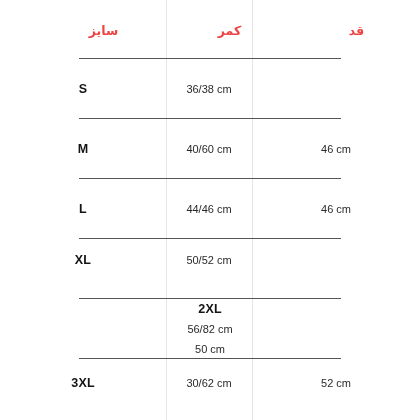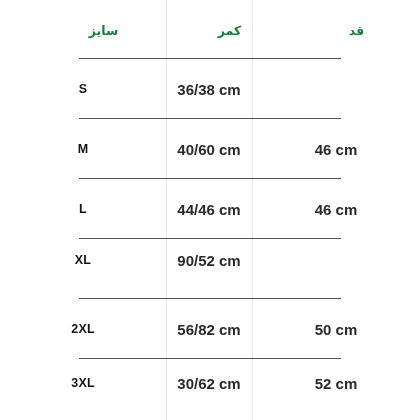--- a/index.html
+++ b/index.html
@@ -61,36 +61,36 @@
     color: #1d1d1d;
   }
   .cell.c-size  { width: 166px; }
   .cell.c-waist { width: 86px; }
   .cell.c-len   { width: 168px; }
 
   
   .header-row .cell {
     font-size: 12.5px;
     font-weight: 700;
-    color: #15803d;
+    color: #ef4444;
     direction: rtl;
     padding-left: 41px;
   }
 
   
   .body-row .cell.c-size {
     font-size: 12.5px;
     font-weight: 700;
     letter-spacing: 0.2px;
     color: #141414;
   }
   .body-row .cell.c-waist,
   .body-row .cell.c-len {
-    font-size: 15px;
-    font-weight: 700;
+    font-size: 11px;
+    font-weight: 400;
     color: #2a2a2a;
   }
 </style>
 </head>
 <body>
 
 <div id="size-chart">
 
   <div class="col-divider d1"></div>
   <div class="col-divider d2"></div>
@@ -117,25 +117,25 @@
 
   <div class="chart-row body-row" style="top:179px;">
     <div class="cell c-size">L</div>
     <div class="cell c-waist">44/46 cm</div>
     <div class="cell c-len">46 cm</div>
   </div>
   <div class="row-rule" style="top:238px;"></div>
 
   <div class="chart-row body-row" style="top:230px;">
     <div class="cell c-size">XL</div>
-    <div class="cell c-waist">90/52 cm</div>
+    <div class="cell c-waist">50/52 cm</div>
   </div>
   <div class="row-rule" style="top:298px;"></div>
 
-  <div class="chart-row body-row" style="top:299px;">
+  <div class="chart-row body-row" style="top:299px;flex-direction:column;">
     <div class="cell c-size">2XL</div>
     <div class="cell c-waist">56/82 cm</div>
     <div class="cell c-len">50 cm</div>
   </div>
   <div class="row-rule" style="top:358px;"></div>
 
   <div class="chart-row body-row" style="top:353px;">
     <div class="cell c-size">3XL</div>
     <div class="cell c-waist">30/62 cm</div>
     <div class="cell c-len">52 cm</div>

